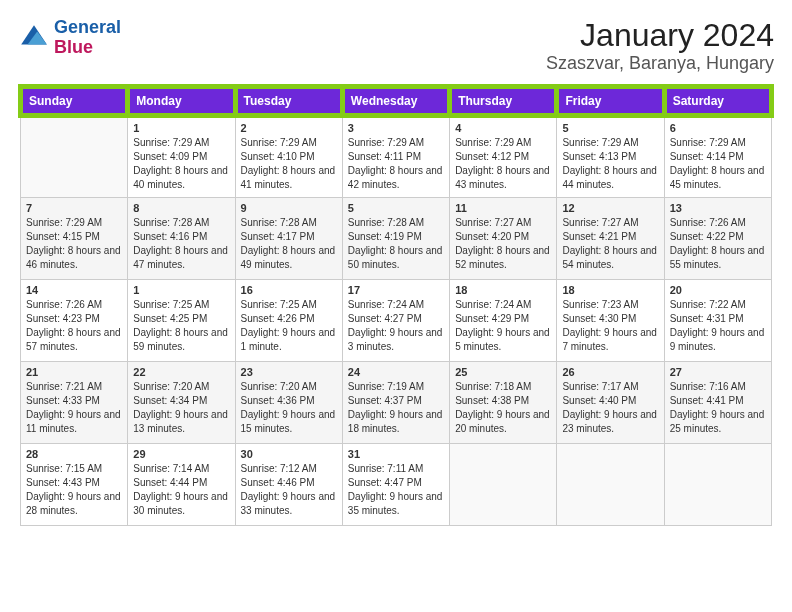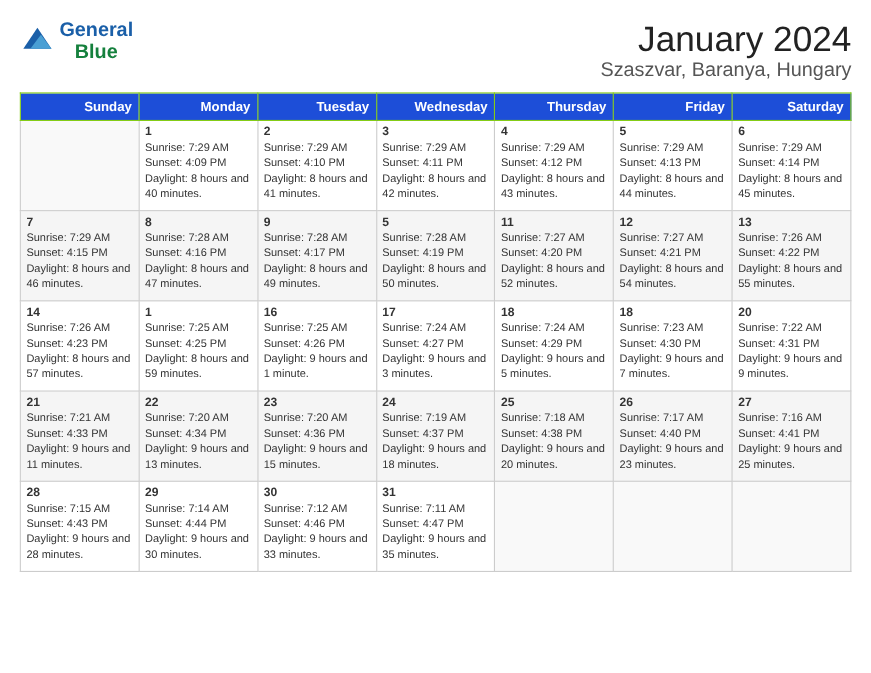--- a/index.html
+++ b/index.html
@@ -25,21 +25,20 @@
     .logo {
       display: flex;
       align-items: center;
       gap: 4px;
     }
     .logo-text {
       font-size: 18px;
       font-weight: bold;
       color: #333;
       line-height: 1.1;
-      text-align: center;
     }
     .logo-text span {
       color: #1a5fa8;
     }
     .logo-icon {
       width: 32px;
       height: 32px;
     }
     .title-area {
       text-align: right;
@@ -53,27 +52,27 @@
     .subtitle {
       font-size: 18px;
       color: #555;
     }
     table {
       width: 100%;
       border-collapse: collapse;
       table-layout: fixed;
     }
     thead tr th {
-      background: #1d4ed8;
+      background: #6d28d9;
       color: #fff;
       font-size: 12px;
       font-weight: bold;
-      text-align: right;
+      text-align: left;
       padding: 5px 6px;
-      border: 1px solid #84cc16;
+      border: 5px solid #84cc16;
     }
     tbody tr td {
       border: 1px solid #ccc;
       vertical-align: top;
       padding: 4px 5px;
       font-size: 10px;
       color: #333;
       height: 82px;
       background: #fff;
     }
@@ -99,21 +98,21 @@
 
 <div class="page">
   <div class="header">
     <div class="logo">
       <svg class="logo-icon" viewBox="0 0 40 40">
         <polygon points="20,4 36,28 4,28" fill="#1a5fa8"></polygon>
         <polygon points="24,12 36,28 12,28" fill="#4a9fd4"></polygon>
       </svg>
       <div class="logo-text">
         <div><span>General</span></div>
-        <div><span style="color:#15803d">Blue</span></div>
+        <div><span style="color:#be185d">Blue</span></div>
       </div>
     </div>
     <div class="title-area">
       <div class="month-title">January 2024</div>
       <div class="subtitle">Szaszvar, Baranya, Hungary</div>
     </div>
   </div>
 
   <table>
     <thead>

